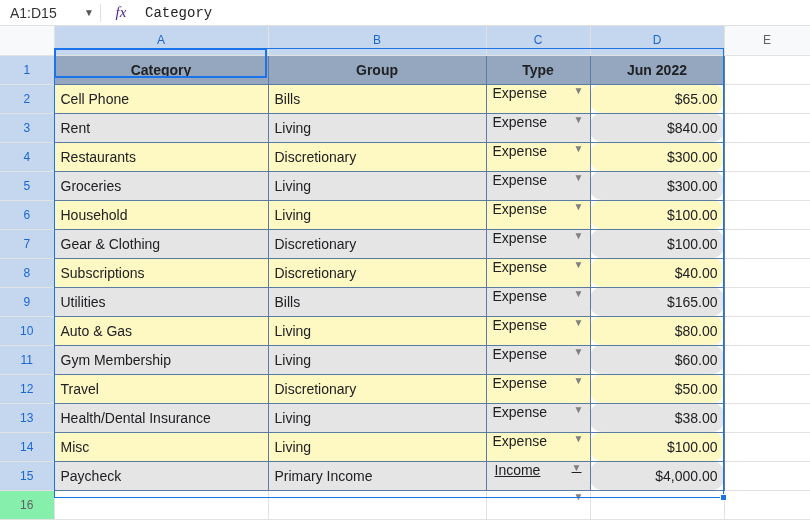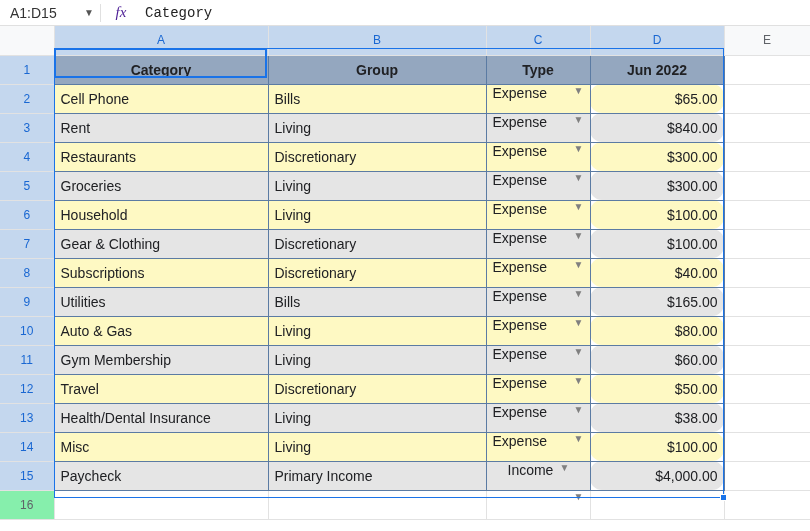--- a/index.html
+++ b/index.html
@@ -359,21 +359,21 @@
               <span class="dd-arrow">▼</span>
             </div>
           </td>
           <td class="cell amount">$100.00</td>
           <td class="blank"></td>
         </tr>
         <tr class="alt">
           <th class="row-head sel">15</th>
           <td class="cell">Paycheck</td>
           <td class="cell">Primary Income</td>
-          <td class="cell" style="padding: 0px 21px;">
+          <td class="cell" style="padding: 0px 8px; text-decoration: underline;">
             <div class="dropdown-cell">
               <span>Income</span>
               <span class="dd-arrow">▼</span>
             </div>
           </td>
           <td class="cell amount">$4,000.00</td>
           <td class="blank"></td>
         </tr>
         <tr>
           <th class="row-head">16</th>

